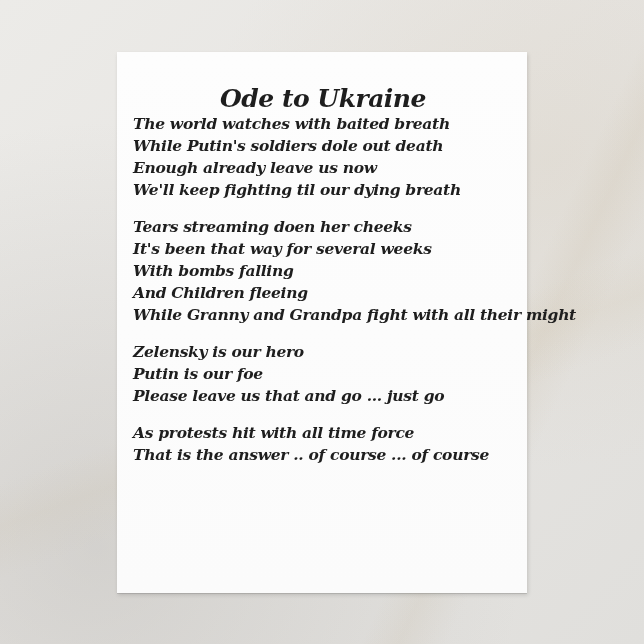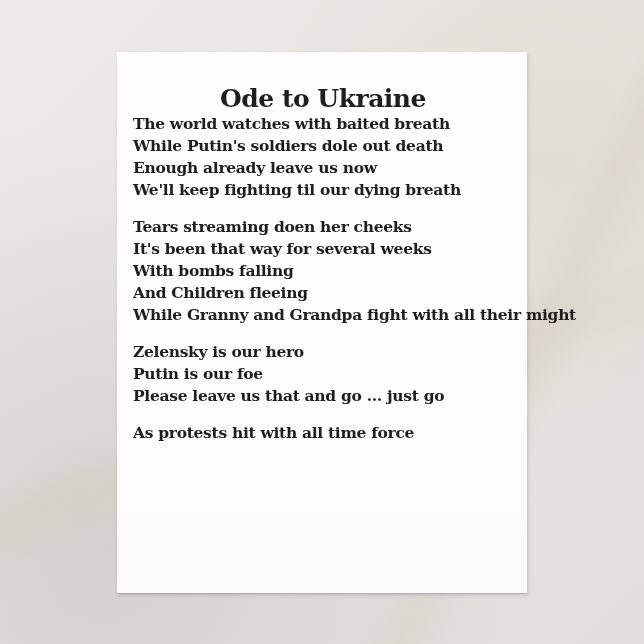--- a/index.html
+++ b/index.html
@@ -15,20 +15,21 @@
   .backdrop {
     position: relative;
     width: 644px;
     height: 644px;
     background:
       linear-gradient(160deg, rgba(196,178,142,0)   55%, rgba(196,178,142,0.10) 60%, rgba(196,178,142,0) 66%),
       linear-gradient(115deg, rgba(190,172,140,0)   70%, rgba(190,172,140,0.12) 74%, rgba(190,172,140,0) 79%),
       radial-gradient(ellipse at 85% 25%, rgba(211,199,178,0.25) 0%, rgba(211,199,178,0) 45%),
       radial-gradient(ellipse at 15% 85%, rgba(176,174,170,0.35) 0%, rgba(176,174,170,0) 55%),
       linear-gradient(135deg, #ecebe8 0%, #e7e5e2 45%, #e0dfdc 100%);
+    font-style: italic;
   }
 
   
   .postcard {
     position: absolute;
     left: 117px;
     top: 52px;
     width: 410px;
     height: 541px;
     background: linear-gradient(180deg, #fdfdfd 0%, #fbfbfb 100%);
@@ -83,16 +84,17 @@
     </div>
 
     <div class="stanza">
       <div class="poem-line">Zelensky is our hero</div>
       <div class="poem-line">Putin is our foe</div>
       <div class="poem-line">Please leave us that and go ... just go</div>
     </div>
 
     <div class="stanza">
       <div class="poem-line">As protests hit with all time force</div>
+      <div class="poem-line">That is the answer .. of course ... of course</div>
     </div>
 
   </div>
 </div>
 
 </body></html>

